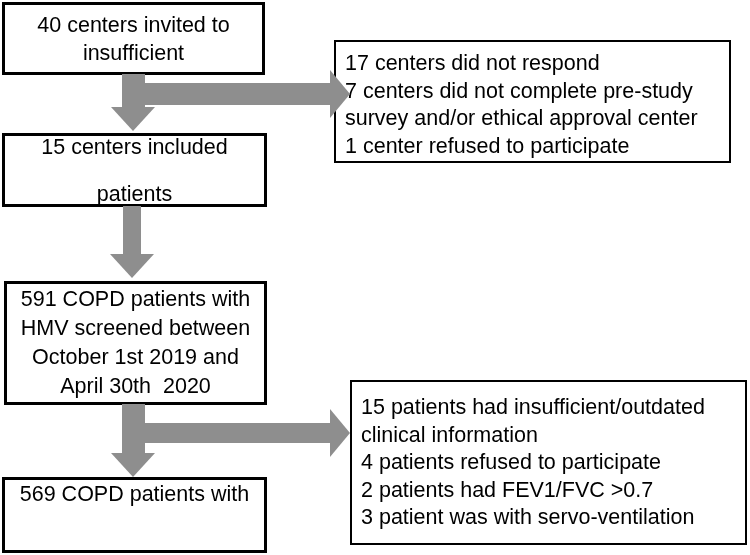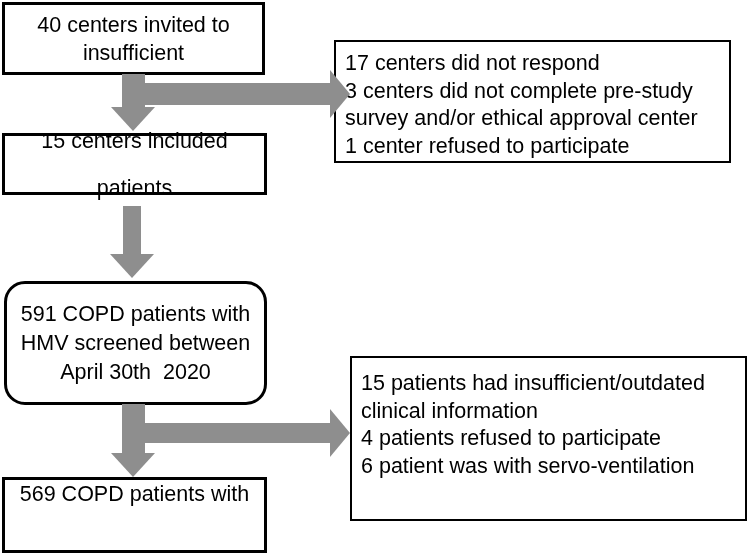--- a/index.html
+++ b/index.html
@@ -69,41 +69,43 @@
 
 <div class="canvas">
 
   <div class="box centered" style="left:2px; top:2px; width:263px; height:73px;">
     <div class="line">40 centers invited to</div>
     <div class="line">insufficient</div>
   </div>
 
   <div class="box leftalign" style="left:334px; top:40px; width:397px; height:123px;">
     <div class="line">17 centers did not respond</div>
-    <div class="line">3 centers did not complete pre-study</div>
+    <div class="line">7 centers did not complete pre-study</div>
     <div class="line">survey and/or ethical approval center</div>
     <div class="line">1 center refused to participate</div>
   </div>
 
-  <div class="box centered" style="left:2px; top:133px; width:265px; height:62px;gap:19px;">
+  <div class="box centered" style="left:2px; top:133px; width:265px; height:74px;gap:19px;">
     <div class="line">15 centers included</div>
     <div class="line">patients</div>
   </div>
 
-  <div class="box centered tall" style="left:4px; top:281px; width:263px; height:124px;border-radius:21px;">
+  <div class="box centered tall" style="left:4px; top:281px; width:263px; height:124px;">
     <div class="line">591 COPD patients with</div>
     <div class="line">HMV screened between</div>
+    <div class="line">October 1st 2019 and</div>
     <div class="line">April 30th  2020</div>
   </div>
 
-  <div class="box leftalign" style="left:350px; top:356px; width:397px; height:165px; padding-top:12px;">
+  <div class="box leftalign" style="left:350px; top:380px; width:397px; height:165px; padding-top:12px;">
     <div class="line">15 patients had insufficient/outdated</div>
     <div class="line">clinical information</div>
     <div class="line">4 patients refused to participate</div>
-    <div class="line">6 patient was with servo-ventilation</div>
+    <div class="line">2 patients had FEV1/FVC &gt;0.7</div>
+    <div class="line">3 patient was with servo-ventilation</div>
   </div>
 
   <div class="box centered" style="left:2px; top:477px; width:265px; height:76px;justify-content:space-between;">
     <div class="line">569 COPD patients with</div>
   </div>
 
   <div class="vbar" style="left:122px; top:74px; width:23px; height:34px;"></div>
   <div class="tri-down" style="left:111px; top:107px;"></div>
 
   <div class="hbar" style="left:122px; top:83px; width:208px; height:22px;"></div>

